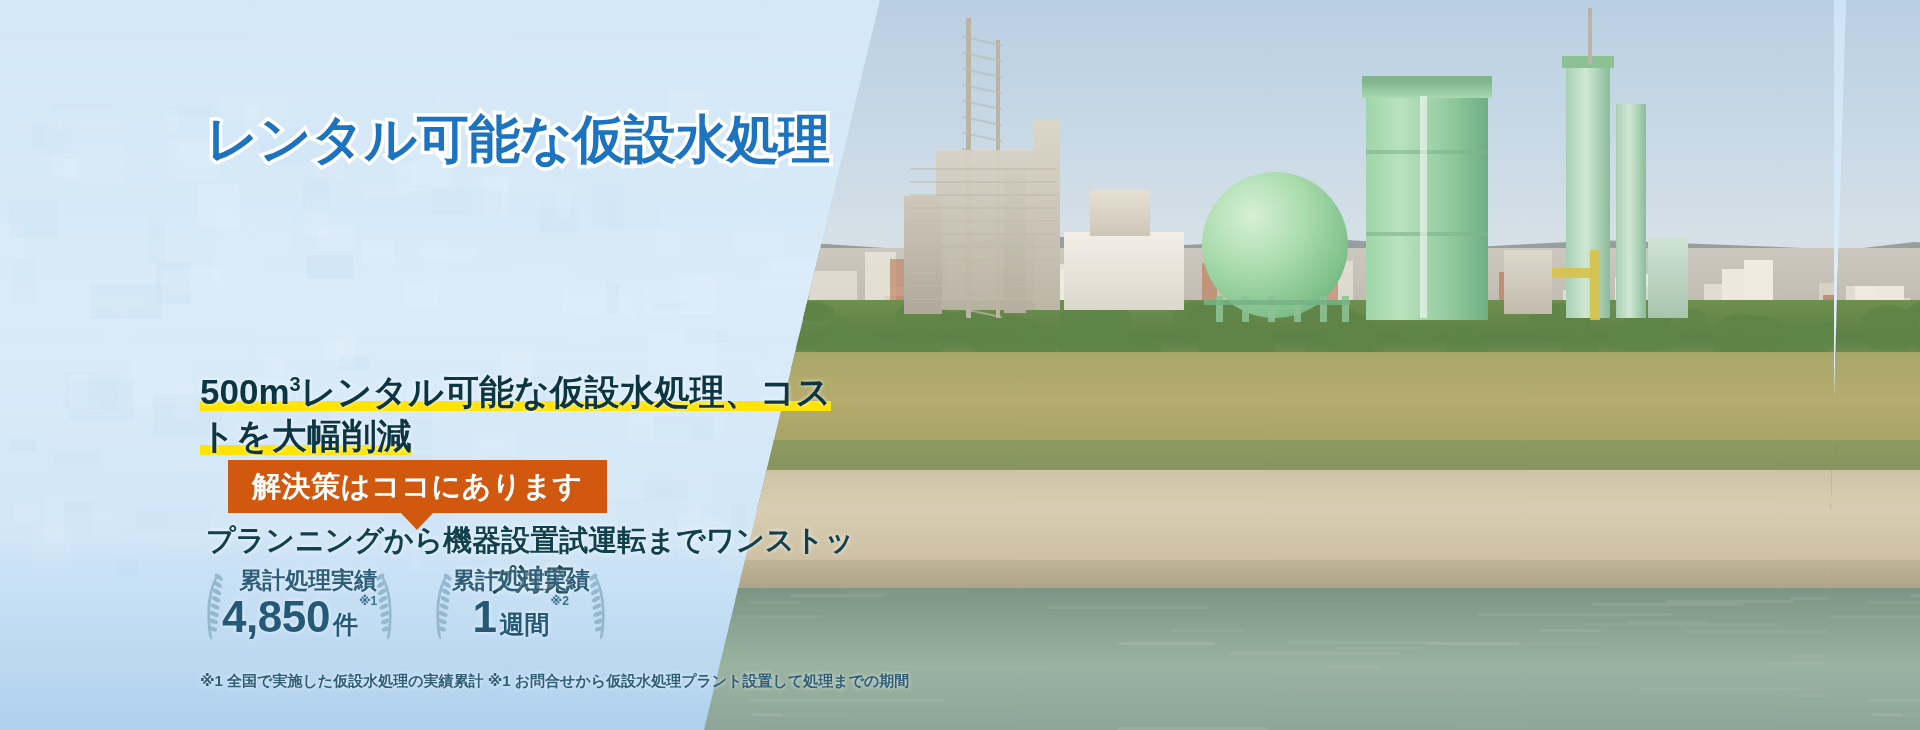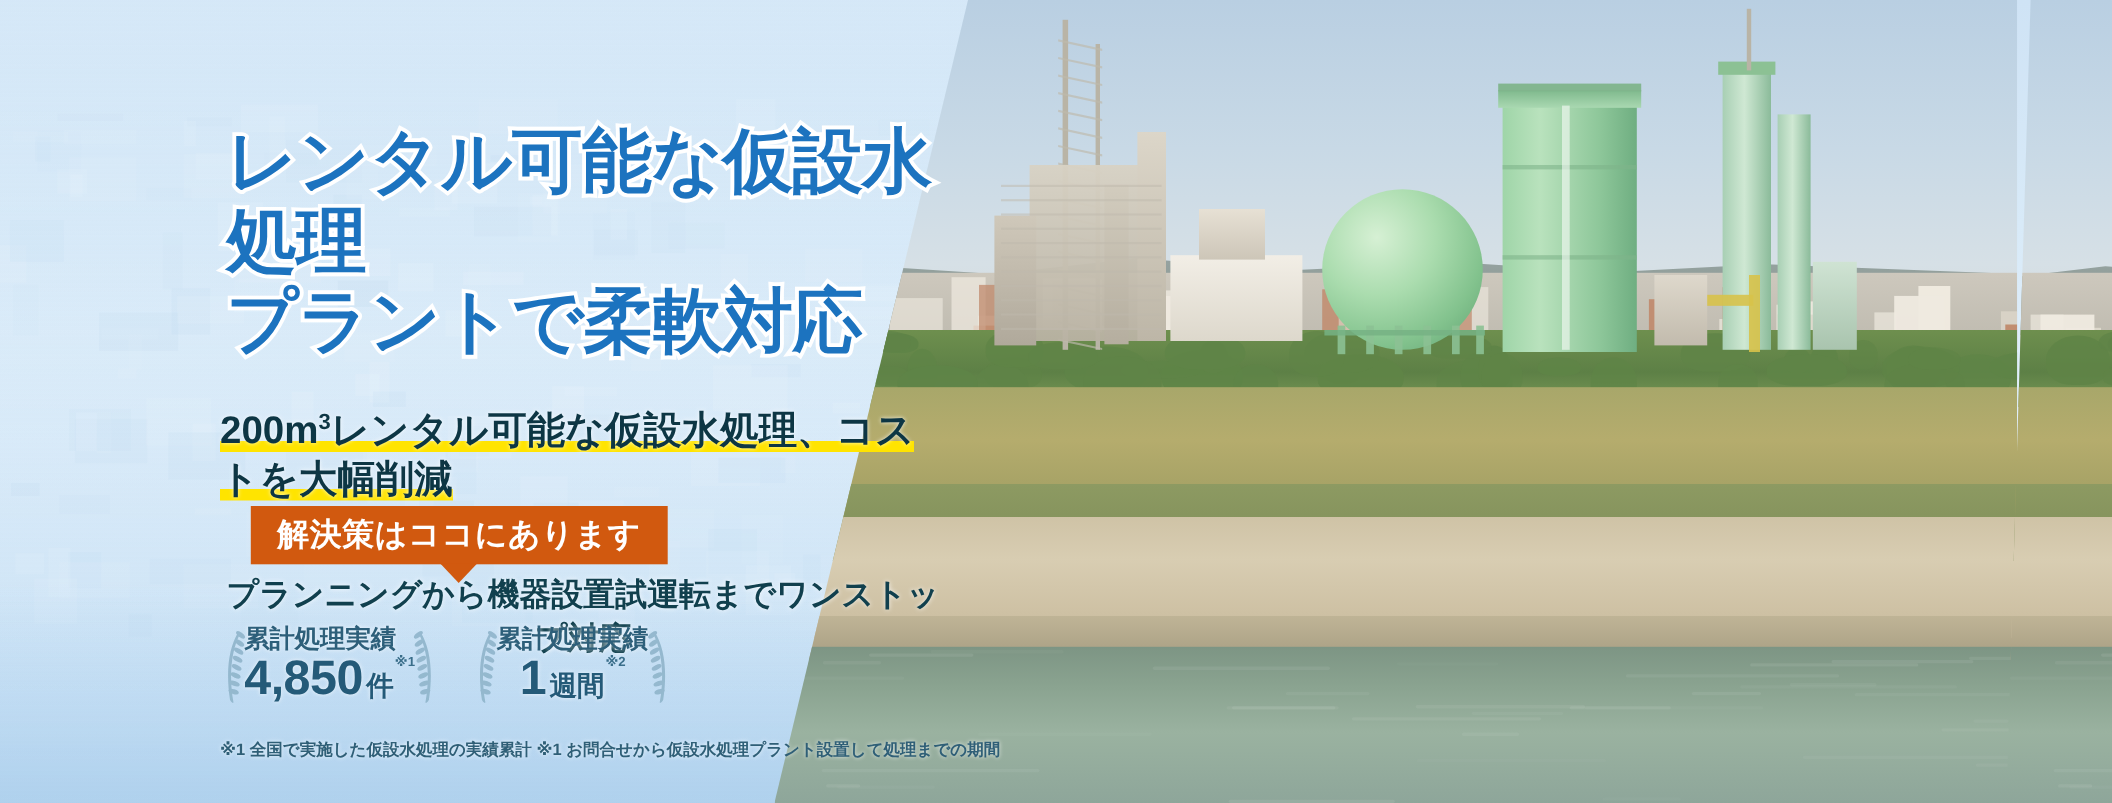--- a/index.html
+++ b/index.html
@@ -80,21 +80,21 @@
   .content{position:absolute;left:0;top:0;width:860px;height:730px;}
 
   .eyebrow{position:absolute;left:210px;top:18px;width:516px;
     border-top:3px solid #0f4350;border-bottom:3px solid #0f4350;
     padding:7px 0 9px;text-align:center;}
   .eyebrow span{display:block;font-size:36px;font-weight:700;color:#0d3c49;
     letter-spacing:.02em;line-height:1.1;
     text-shadow:0 0 5px rgba(255,255,255,.85),0 0 10px rgba(255,255,255,.7);}
 
   .headline{position:absolute;left:206px;top:110px;width:660px;}
-  .headline .hl{display:block;font-size:64px;font-weight:700;line-height:1.14;
+  .headline .hl{display:block;font-size:52px;font-weight:700;line-height:1.14;
     color:#1c73bf;letter-spacing:-.01em;
     -webkit-text-stroke:7px #ffffff;paint-order:stroke fill;
     text-shadow:0 2px 2px rgba(255,255,255,.6);}
 
   .subhead{position:absolute;left:200px;top:370px;width:660px;}
   .subhead .sh{display:inline;font-size:35px;font-weight:700;color:#0d3644;
     line-height:1.25;letter-spacing:.0em;
     background:linear-gradient(transparent 74%, #ffe400 74%, #ffe400 100%);
     box-decoration-break:clone;-webkit-box-decoration-break:clone;
     text-shadow:0 0 4px rgba(255,255,255,.8);}
@@ -106,21 +106,21 @@
     padding:8px 24px 9px;line-height:1.25;}
   .badge .tail{position:absolute;left:50%;bottom:-17px;transform:translateX(-50%);
     width:0;height:0;border-left:17px solid transparent;border-right:17px solid transparent;
     border-top:18px solid #d1590f;}
 
   .tagline{position:absolute;left:200px;top:521px;width:660px;text-align:center;}
   .tagline span{font-size:29px;font-weight:700;color:#11404e;letter-spacing:.0em;
     text-shadow:0 0 5px rgba(255,255,255,.85);}
 
   .stats{position:absolute;left:196px;top:568px;width:420px;display:flex;gap:22px;}
-  .stat{position:relative;flex:1;text-align:left;padding:0 26px;}
+  .stat{position:relative;flex:1;text-align:right;padding:0 26px;}
   .stat .wreath{position:absolute;top:4px;bottom:-2px;width:34px;color:#8fb4ca;}
   .stat .wreath.l{left:-2px;}
   .stat .wreath.r{right:-2px;}
   .stat .wreath svg{width:100%;height:100%;display:block;}
   .stat .slabel{font-size:23px;font-weight:700;color:#2d5f7a;line-height:1.1;
     text-shadow:0 0 4px rgba(255,255,255,.8);white-space:nowrap;}
   .stat .svalrow{display:flex;align-items:flex-end;justify-content:center;
     margin-top:2px;white-space:nowrap;}
   .stat .snum{font-size:44px;font-weight:700;color:#245a78;line-height:1;
     letter-spacing:-.01em;text-shadow:0 0 4px rgba(255,255,255,.75);}
@@ -559,25 +559,24 @@
           <div class="ripple" style="left: 2.92289px; top: 26.8603px; width: 114.938px; opacity: 0.18;"></div>
         </div>
     </div>
   </div>
 
   <div class="content">
 
 
     <div class="headline">
       <span class="hl">レンタル可能な仮設水処理</span>
-      <span class="hl">プラントで柔軟対応</span>
     </div>
 
     <div class="subhead">
-      <span class="sh"><span>200m</span><span class="sup">3</span><span>レンタル可能な仮設水処理、コストを大幅削減</span></span>
+      <span class="sh"><span>500m</span><span class="sup">3</span><span>レンタル可能な仮設水処理、コストを大幅削減</span></span>
     </div>
 
     <div class="badge">
       <div class="bx">
         <span>解決策はココにあります</span>
         <span class="tail"></span>
       </div>
     </div>
 
     <div class="tagline">

